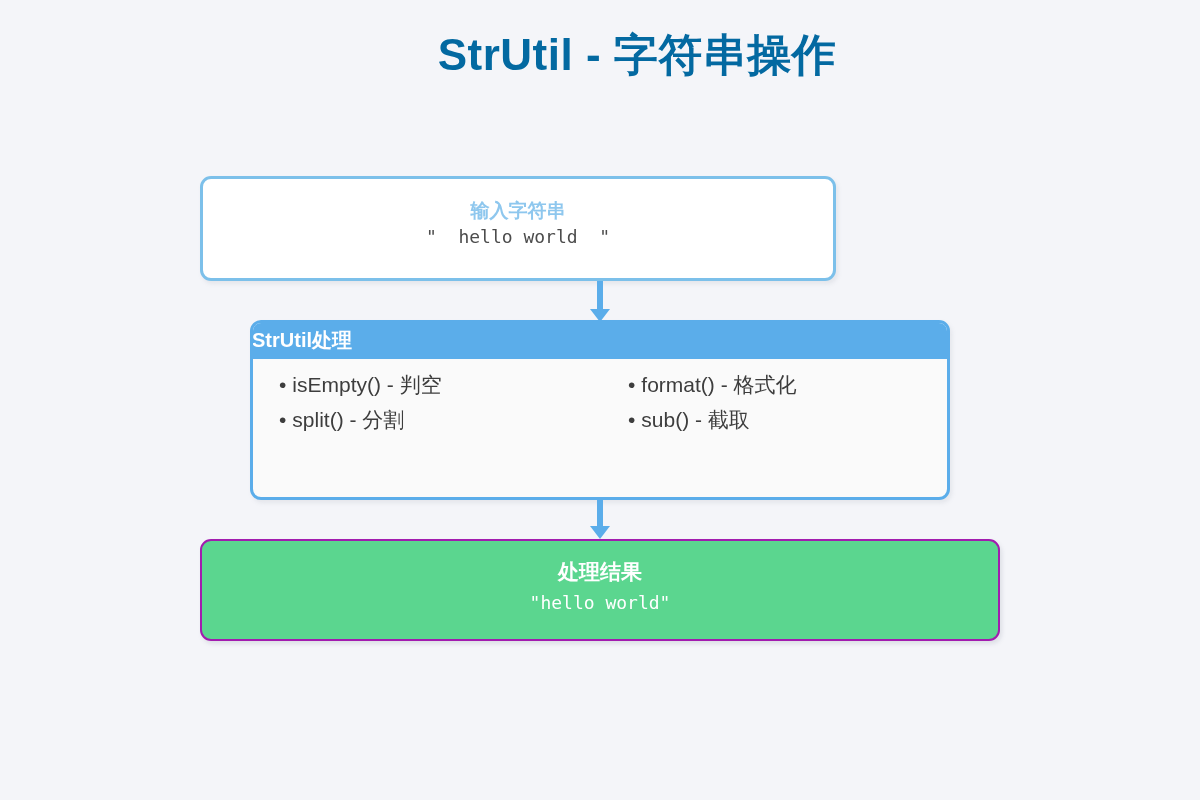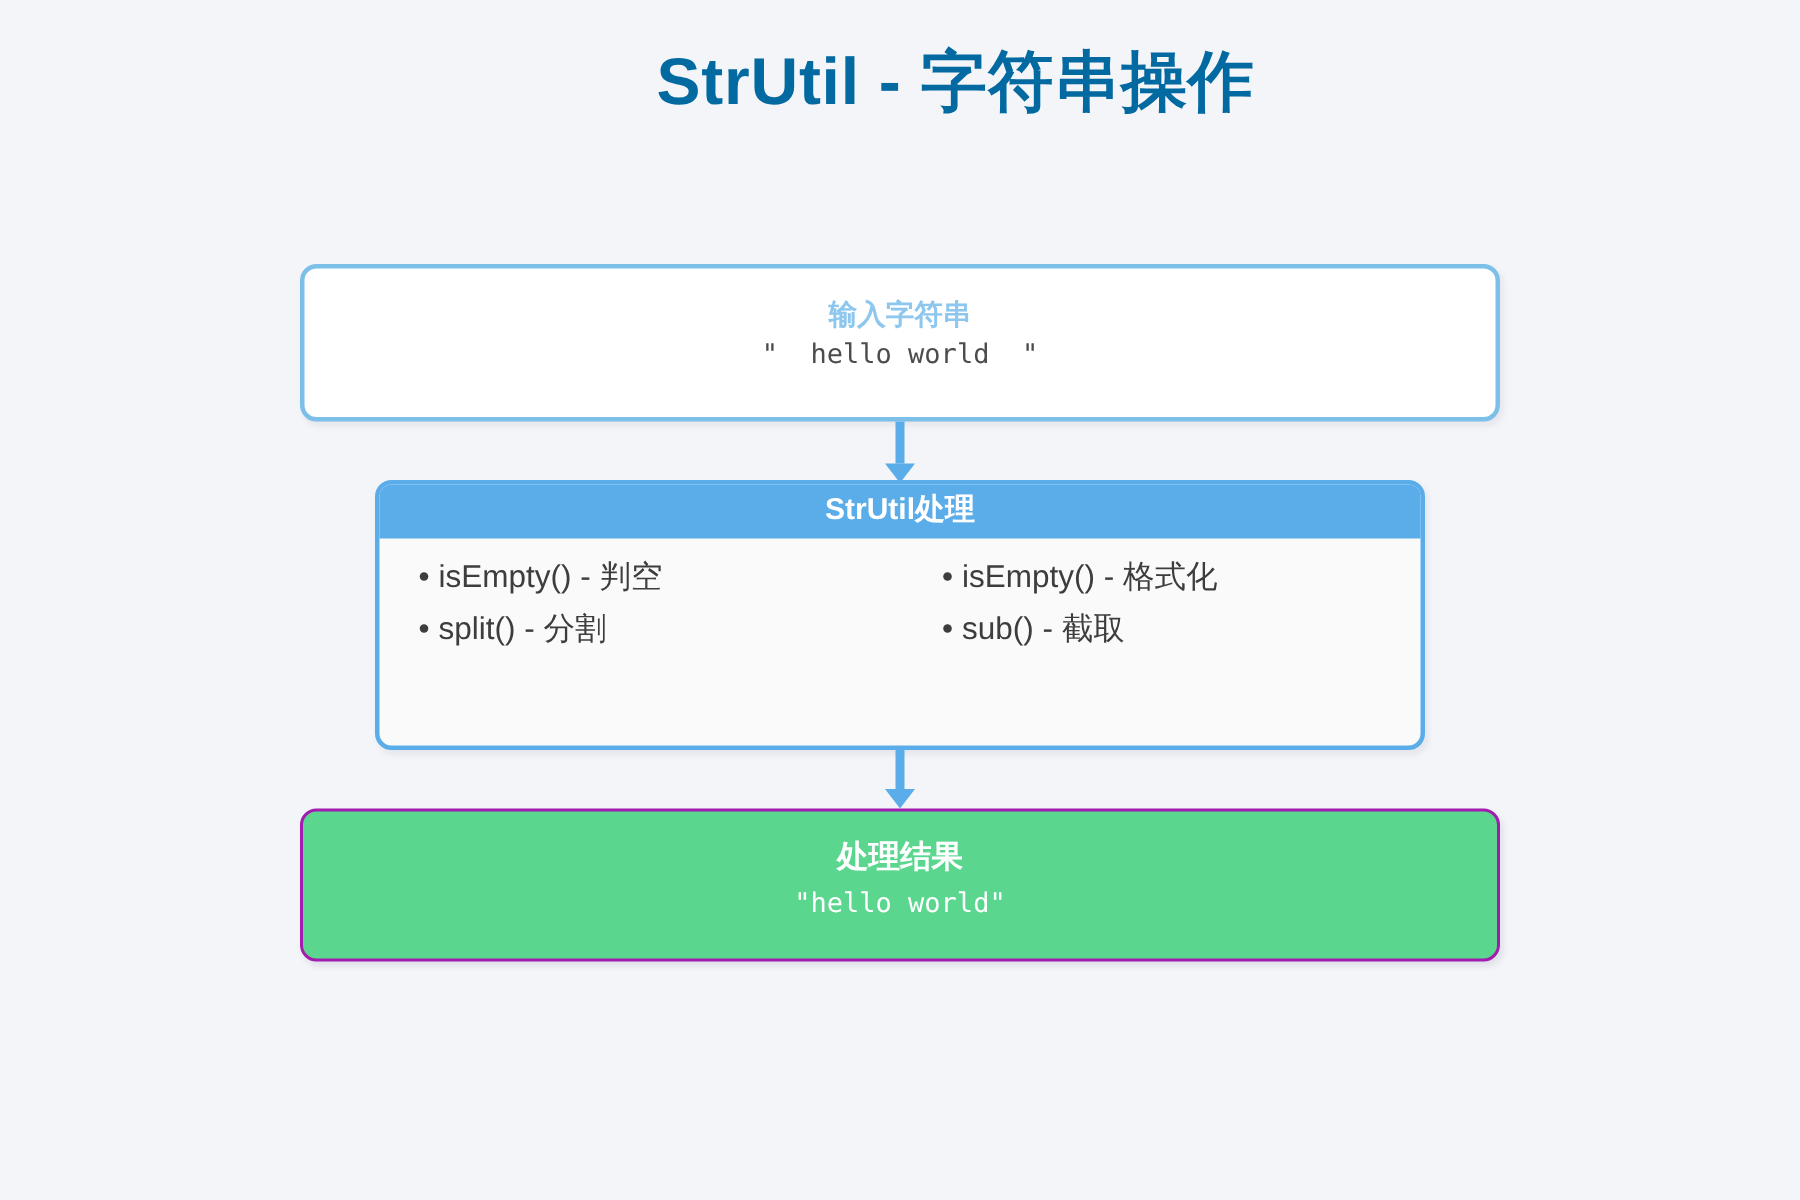--- a/index.html
+++ b/index.html
@@ -34,21 +34,21 @@
     line-height: 58px;
     white-space: pre;
     margin-left: 37px;
   }
 
   
   .input-box {
     position: absolute;
     left: 200px;
     top: 176px;
-    width: 800px;
+    width: 636px;
     height: 105px;
     box-sizing: border-box;
     background: #ffffff;
     border: 3px solid #7cc0ea;
     border-radius: 11px;
     box-shadow: 2px 3px 4px rgba(120,130,150,0.13);
   }
   .input-title {
     margin-top: 20px;
     text-align: center;
@@ -110,21 +110,20 @@
     border-radius: 11px;
     box-shadow: 2px 3px 4px rgba(120,130,150,0.13);
     overflow: hidden;
   }
   .process-header {
     height: 37px;
     background: #5badea;
     color: #ffffff;
     font-size: 20px;
     font-weight: bold;
-    text-align: center;
     line-height: 37px;
     border-radius: 8px 8px 0 0;
     margin: -1px -1px 0 -1px;
   }
   .method-grid {
     display: flex;
     padding: 8px 26px 0 26px;
   }
   .method-col {
     width: 50%;
@@ -191,21 +190,21 @@
   </div>
 
   <div class="process-box">
     <div class="process-header">StrUtil处理</div>
     <div class="method-grid">
       <div class="method-col left">
         <div class="method-item"><span class="bullet">•</span><span>isEmpty() - 判空</span></div>
         <div class="method-item"><span class="bullet">•</span><span>split() - 分割</span></div>
       </div>
       <div class="method-col right">
-        <div class="method-item"><span class="bullet">•</span><span>isEmpty() - 格式化</span></div>
+        <div class="method-item"><span class="bullet">•</span><span>format() - 格式化</span></div>
         <div class="method-item"><span class="bullet">•</span><span>sub() - 截取</span></div>
       </div>
     </div>
   </div>
 
   <div class="arrow" id="arrow-2">
     <div class="shaft"></div>
     <div class="head"></div>
   </div>
 

